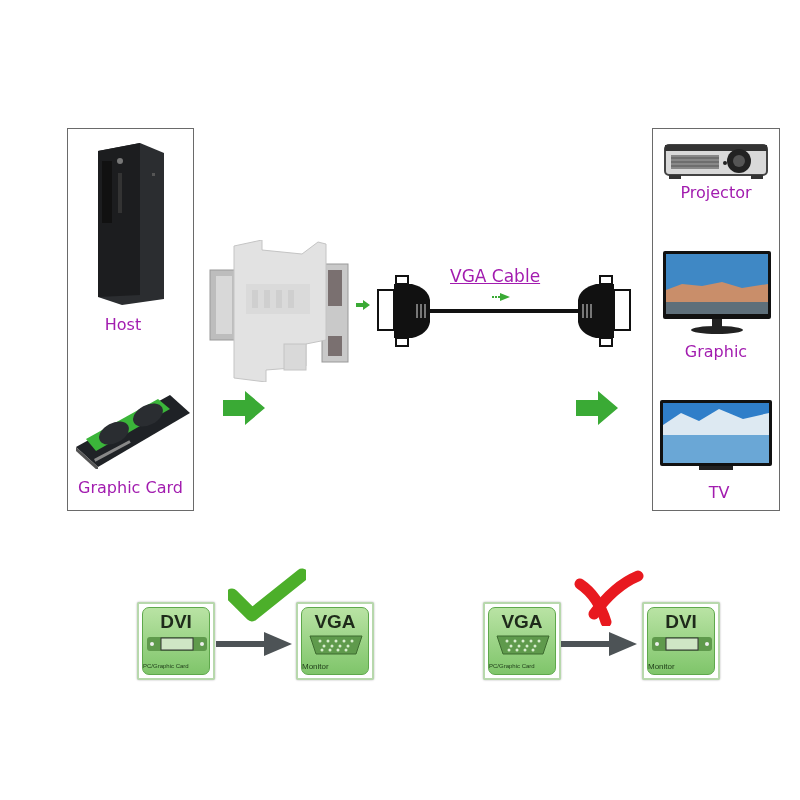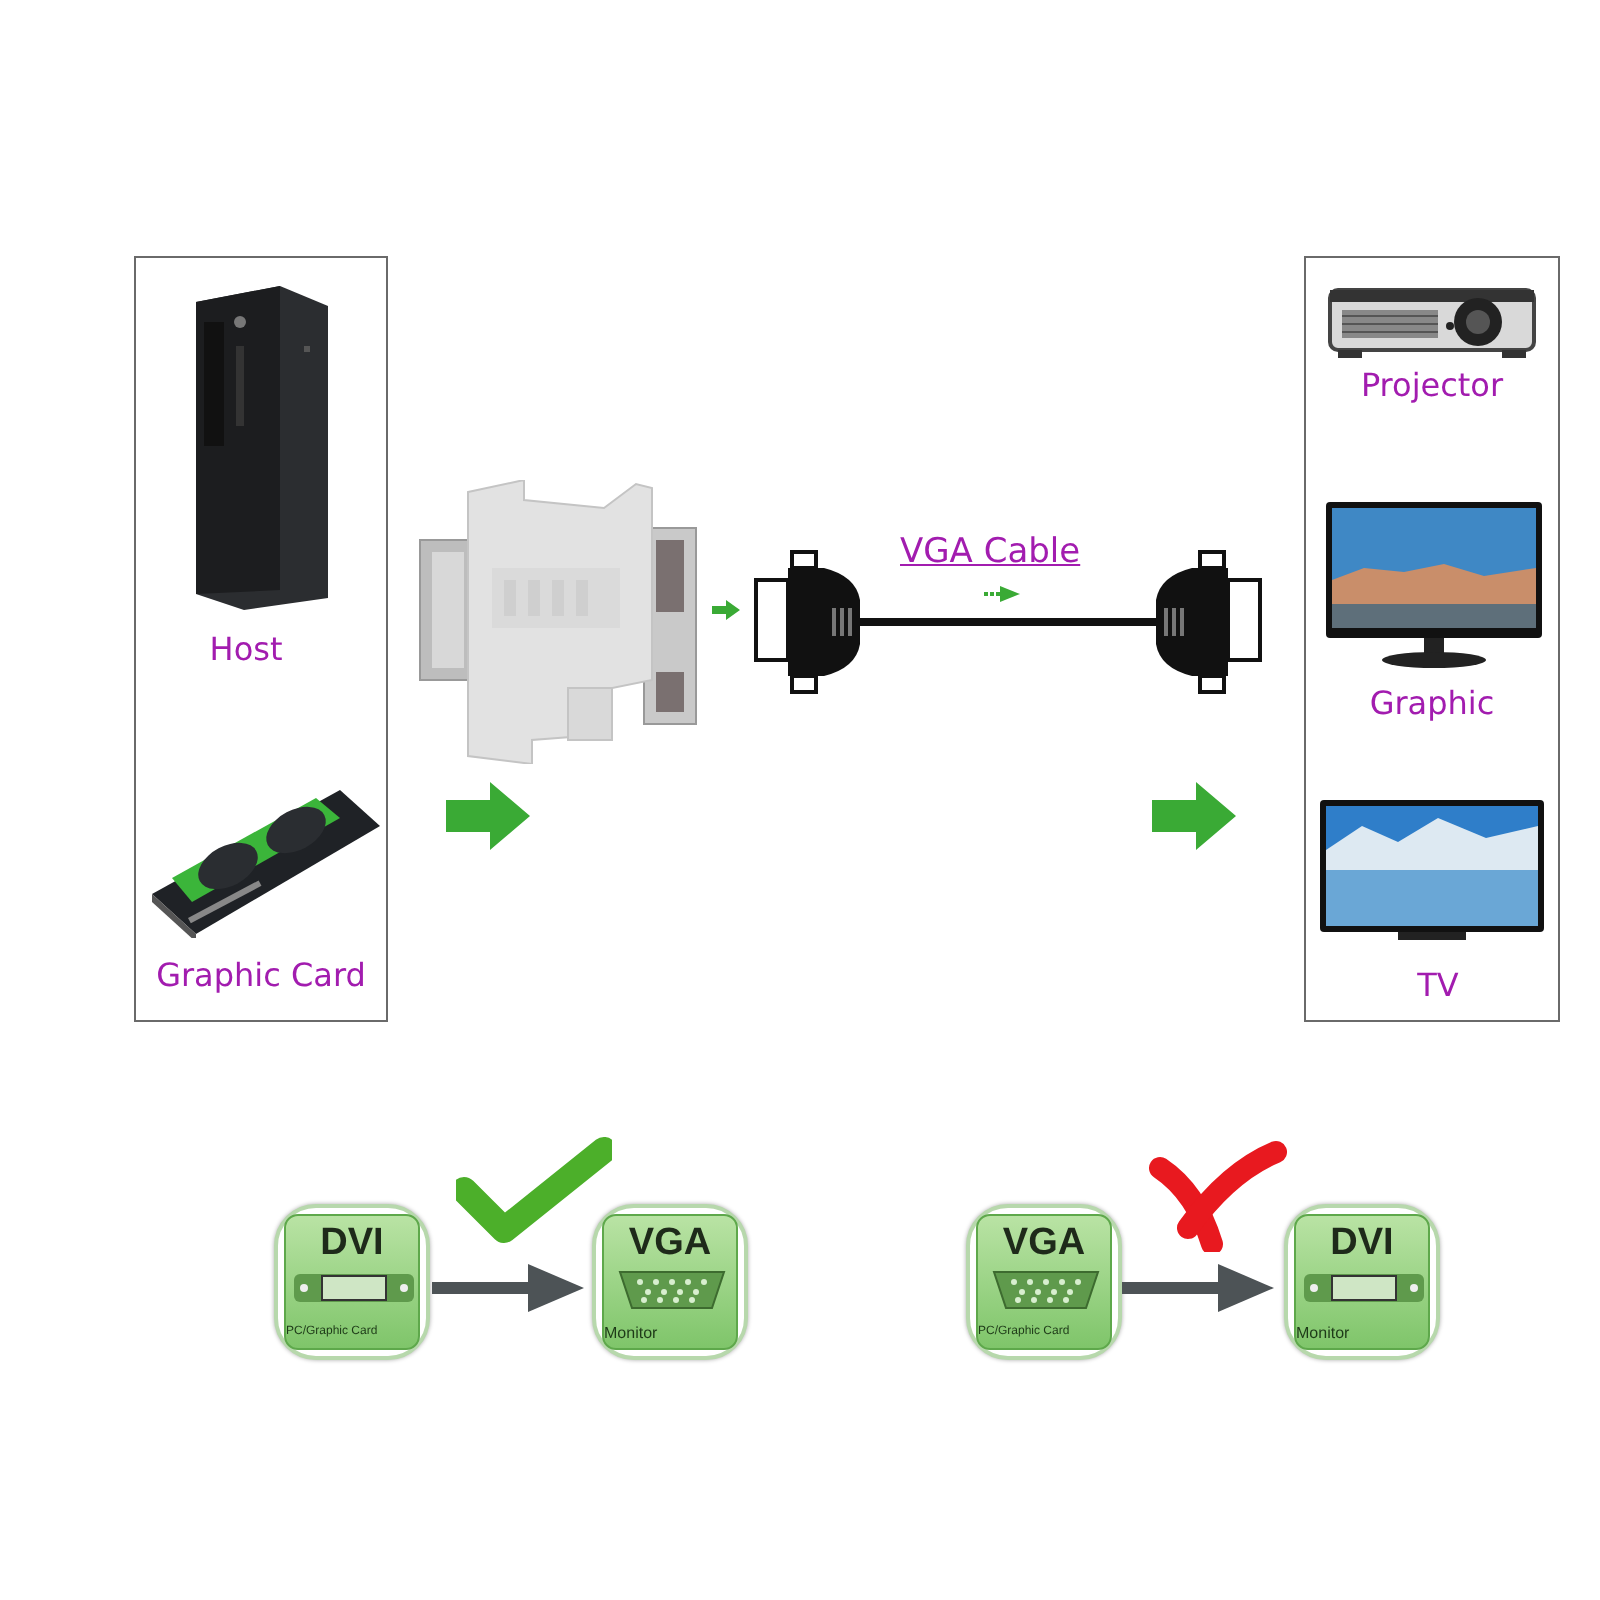--- a/index.html
+++ b/index.html
@@ -1,20 +1,20 @@
 <!DOCTYPE html>
 <html><head>
 <meta charset="utf-8">
 <style>
   html,body{margin:0;padding:0;background:#fff;}
   body{width:800px;height:800px;position:relative;overflow:hidden;font-family:"DejaVu Sans","Liberation Sans",sans-serif;color:#4a4a4a;}
   .abs{position:absolute;}
   .panel{position:absolute;border:1.5px solid #6a6a6a;background:#fff;}
   .lbl{position:absolute;font-size:16px;color:#a21caf;text-align:center;white-space:nowrap;}
-  .badge{position:absolute;width:74px;height:74px;border:2px solid #b7d8ac;border-radius:21px;background:#fff;box-shadow:0 0 2px #aaa;}
+  .badge{position:absolute;width:74px;height:74px;border:2px solid #b7d8ac;border-radius:2px;background:#fff;box-shadow:0 0 2px #aaa;}
   .badge-inner{position:absolute;left:3px;top:3px;right:3px;bottom:3px;border-radius:7px;background:linear-gradient(#b9e3a4,#7fc56a);border:1px solid #5ea84b;}
   .badge-title{position:absolute;left:0;right:0;top:3px;text-align:center;font-weight:bold;font-size:19px;color:#1e2a1a;font-family:"Liberation Sans",sans-serif;}
   .badge-sub{position:absolute;left:0;right:0;bottom:3px;text-align:left;font-weight:normal;font-size:8px;color:#1e3a18;font-family:"Liberation Sans",sans-serif;}
   .badge-sub.small{font-size:6px;bottom:5px;}
 </style>
 </head>
 <body>
 
 <div class="panel" style="left:67px;top:128px;width:125px;height:381px;">
 

